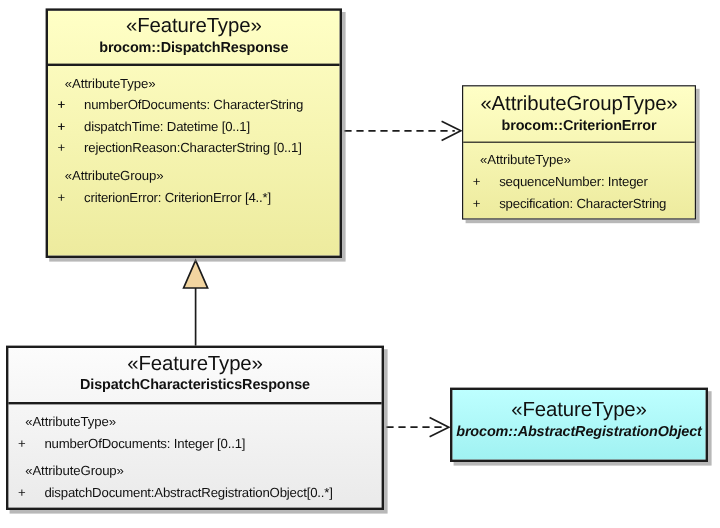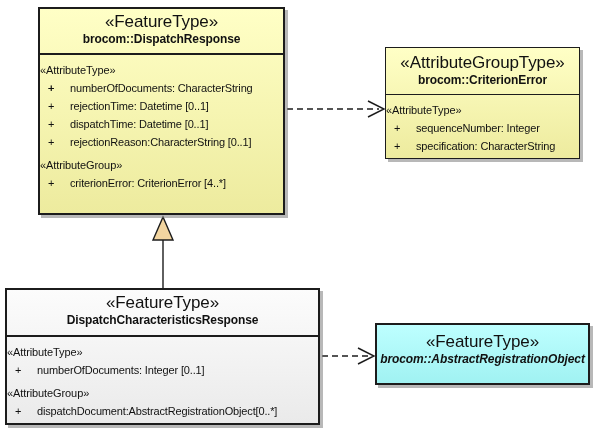--- a/index.html
+++ b/index.html
@@ -51,20 +51,21 @@
   }
   .cname.abstract { font-style: italic; }
   .body {
     border-top: 2px solid #1c1c1c;
     overflow: hidden;
   }
   .thin-border .body { border-top-width: 1px; }
   .sec-label {
     font-size: 11px;
     line-height: 18px;
+    padding-left: 14px;
     margin-top: 6px;
     letter-spacing: -0.1px;
   }
   .sec-label.later { margin-top: 5px; }
   .attr {
     position: relative;
     font-size: 11px;
     line-height: 18px;
     padding-left: 30px;
     padding-right: 2px;
@@ -72,21 +73,21 @@
     letter-spacing: -0.15px;
   }
   .attr .vis {
     position: absolute;
     left: 8px;
     top: 0;
   }
   
   #box-dispatch-response            { left: 38px;  top: 7px;   width: 247px; height: 208px; }
   #box-dispatch-response .hdr       { height: 44px; }
-  #box-criterion-error              { left: 385px; top: 47px;  width: 195px; height: 112px; }
+  #box-criterion-error              { left: 385px; top: 71px;  width: 195px; height: 112px; }
   #box-criterion-error .hdr         { height: 46px; padding-top: 7px; }
   #box-dispatch-characteristics     { left: 5px;   top: 288px; width: 315px; height: 137px; }
   #box-dispatch-characteristics .hdr{ height: 45px; }
   #box-abstract-registration        { left: 375px; top: 323px; width: 215px; height: 62px; }
   #box-abstract-registration .hdr   { padding-top: 9px; }
 </style>
 </head>
 <body>
 
 <div class="canvas">
@@ -118,21 +119,20 @@
       <div class="sec-label">«AttributeType»</div>
       <div class="attr">
         <span class="vis">+</span>
       </div>
       <div class="attr">
         <span class="vis">+</span>
         <span>numberOfDocuments: CharacterString</span>
       </div>
       <div class="attr">
         <span class="vis">+</span>
-        <span>rejectionTime: Datetime [0..1]</span>
       </div>
       <div class="attr">
         <span class="vis">+</span>
         <span>dispatchTime: Datetime [0..1]</span>
       </div>
       <div class="attr">
         <span class="vis">+</span>
         <span>rejectionReason:CharacterString [0..1]</span>
       </div>
       <div class="sec-label later">«AttributeGroup»</div>

